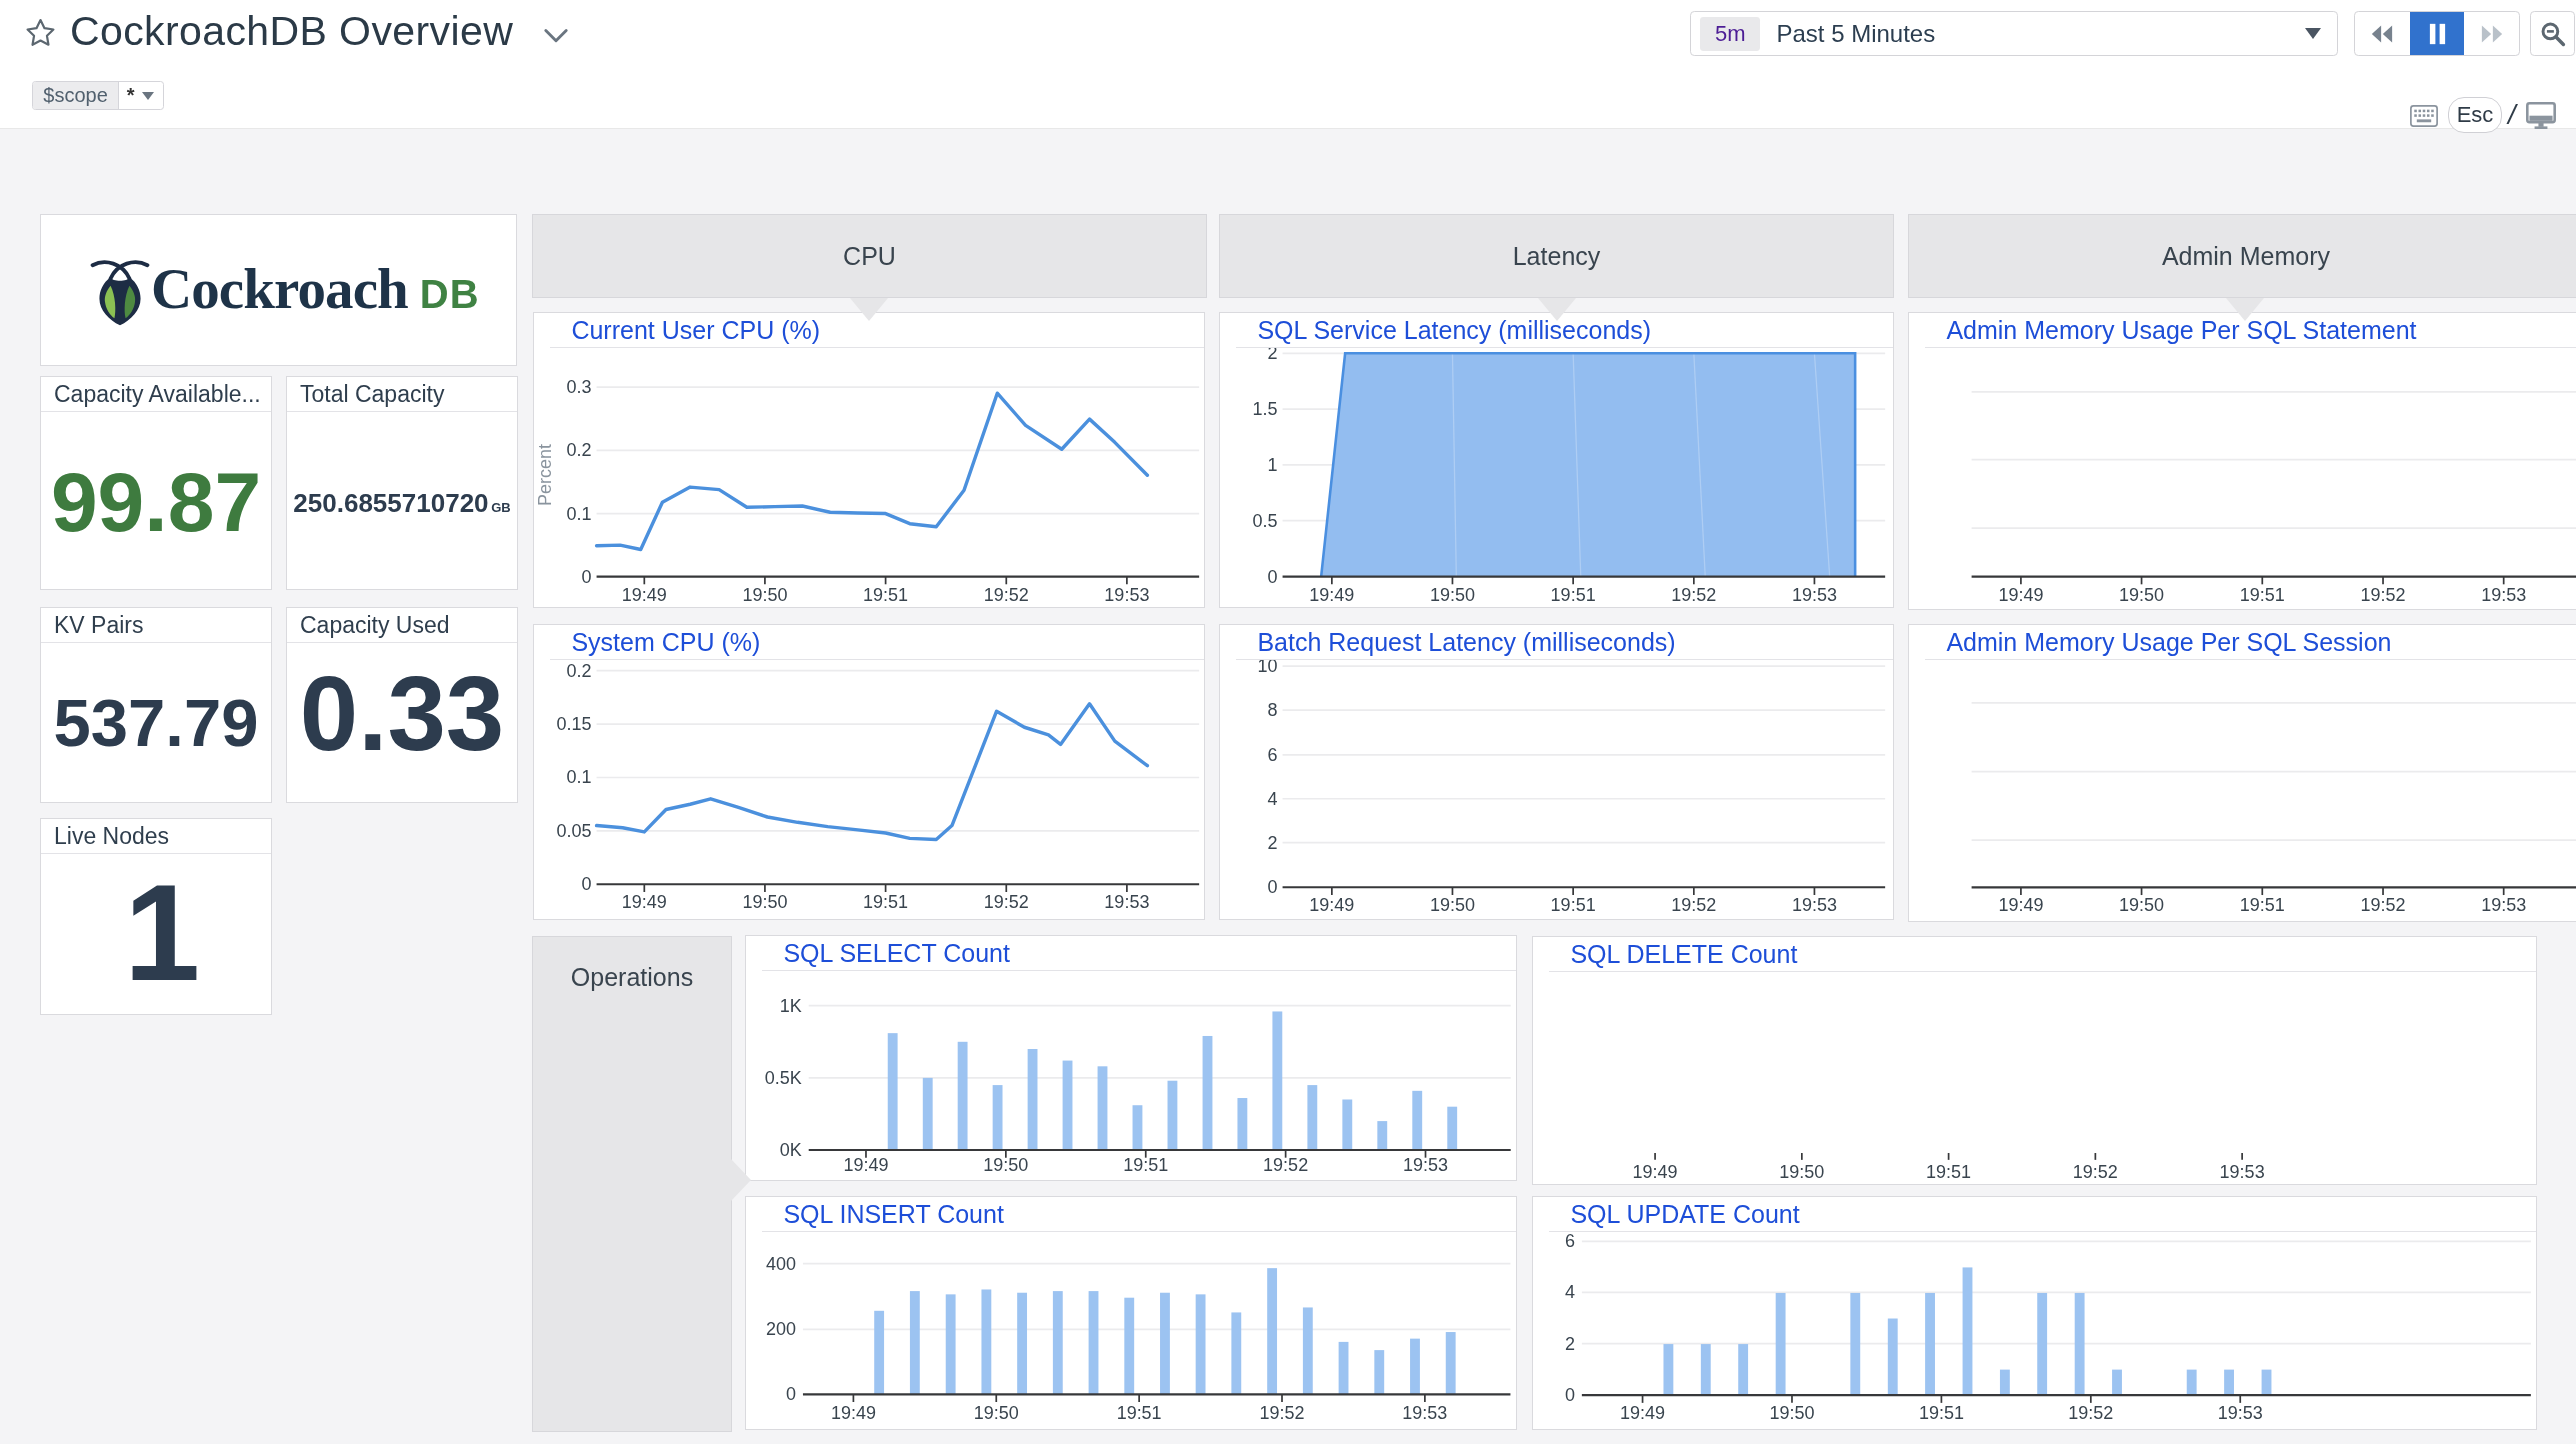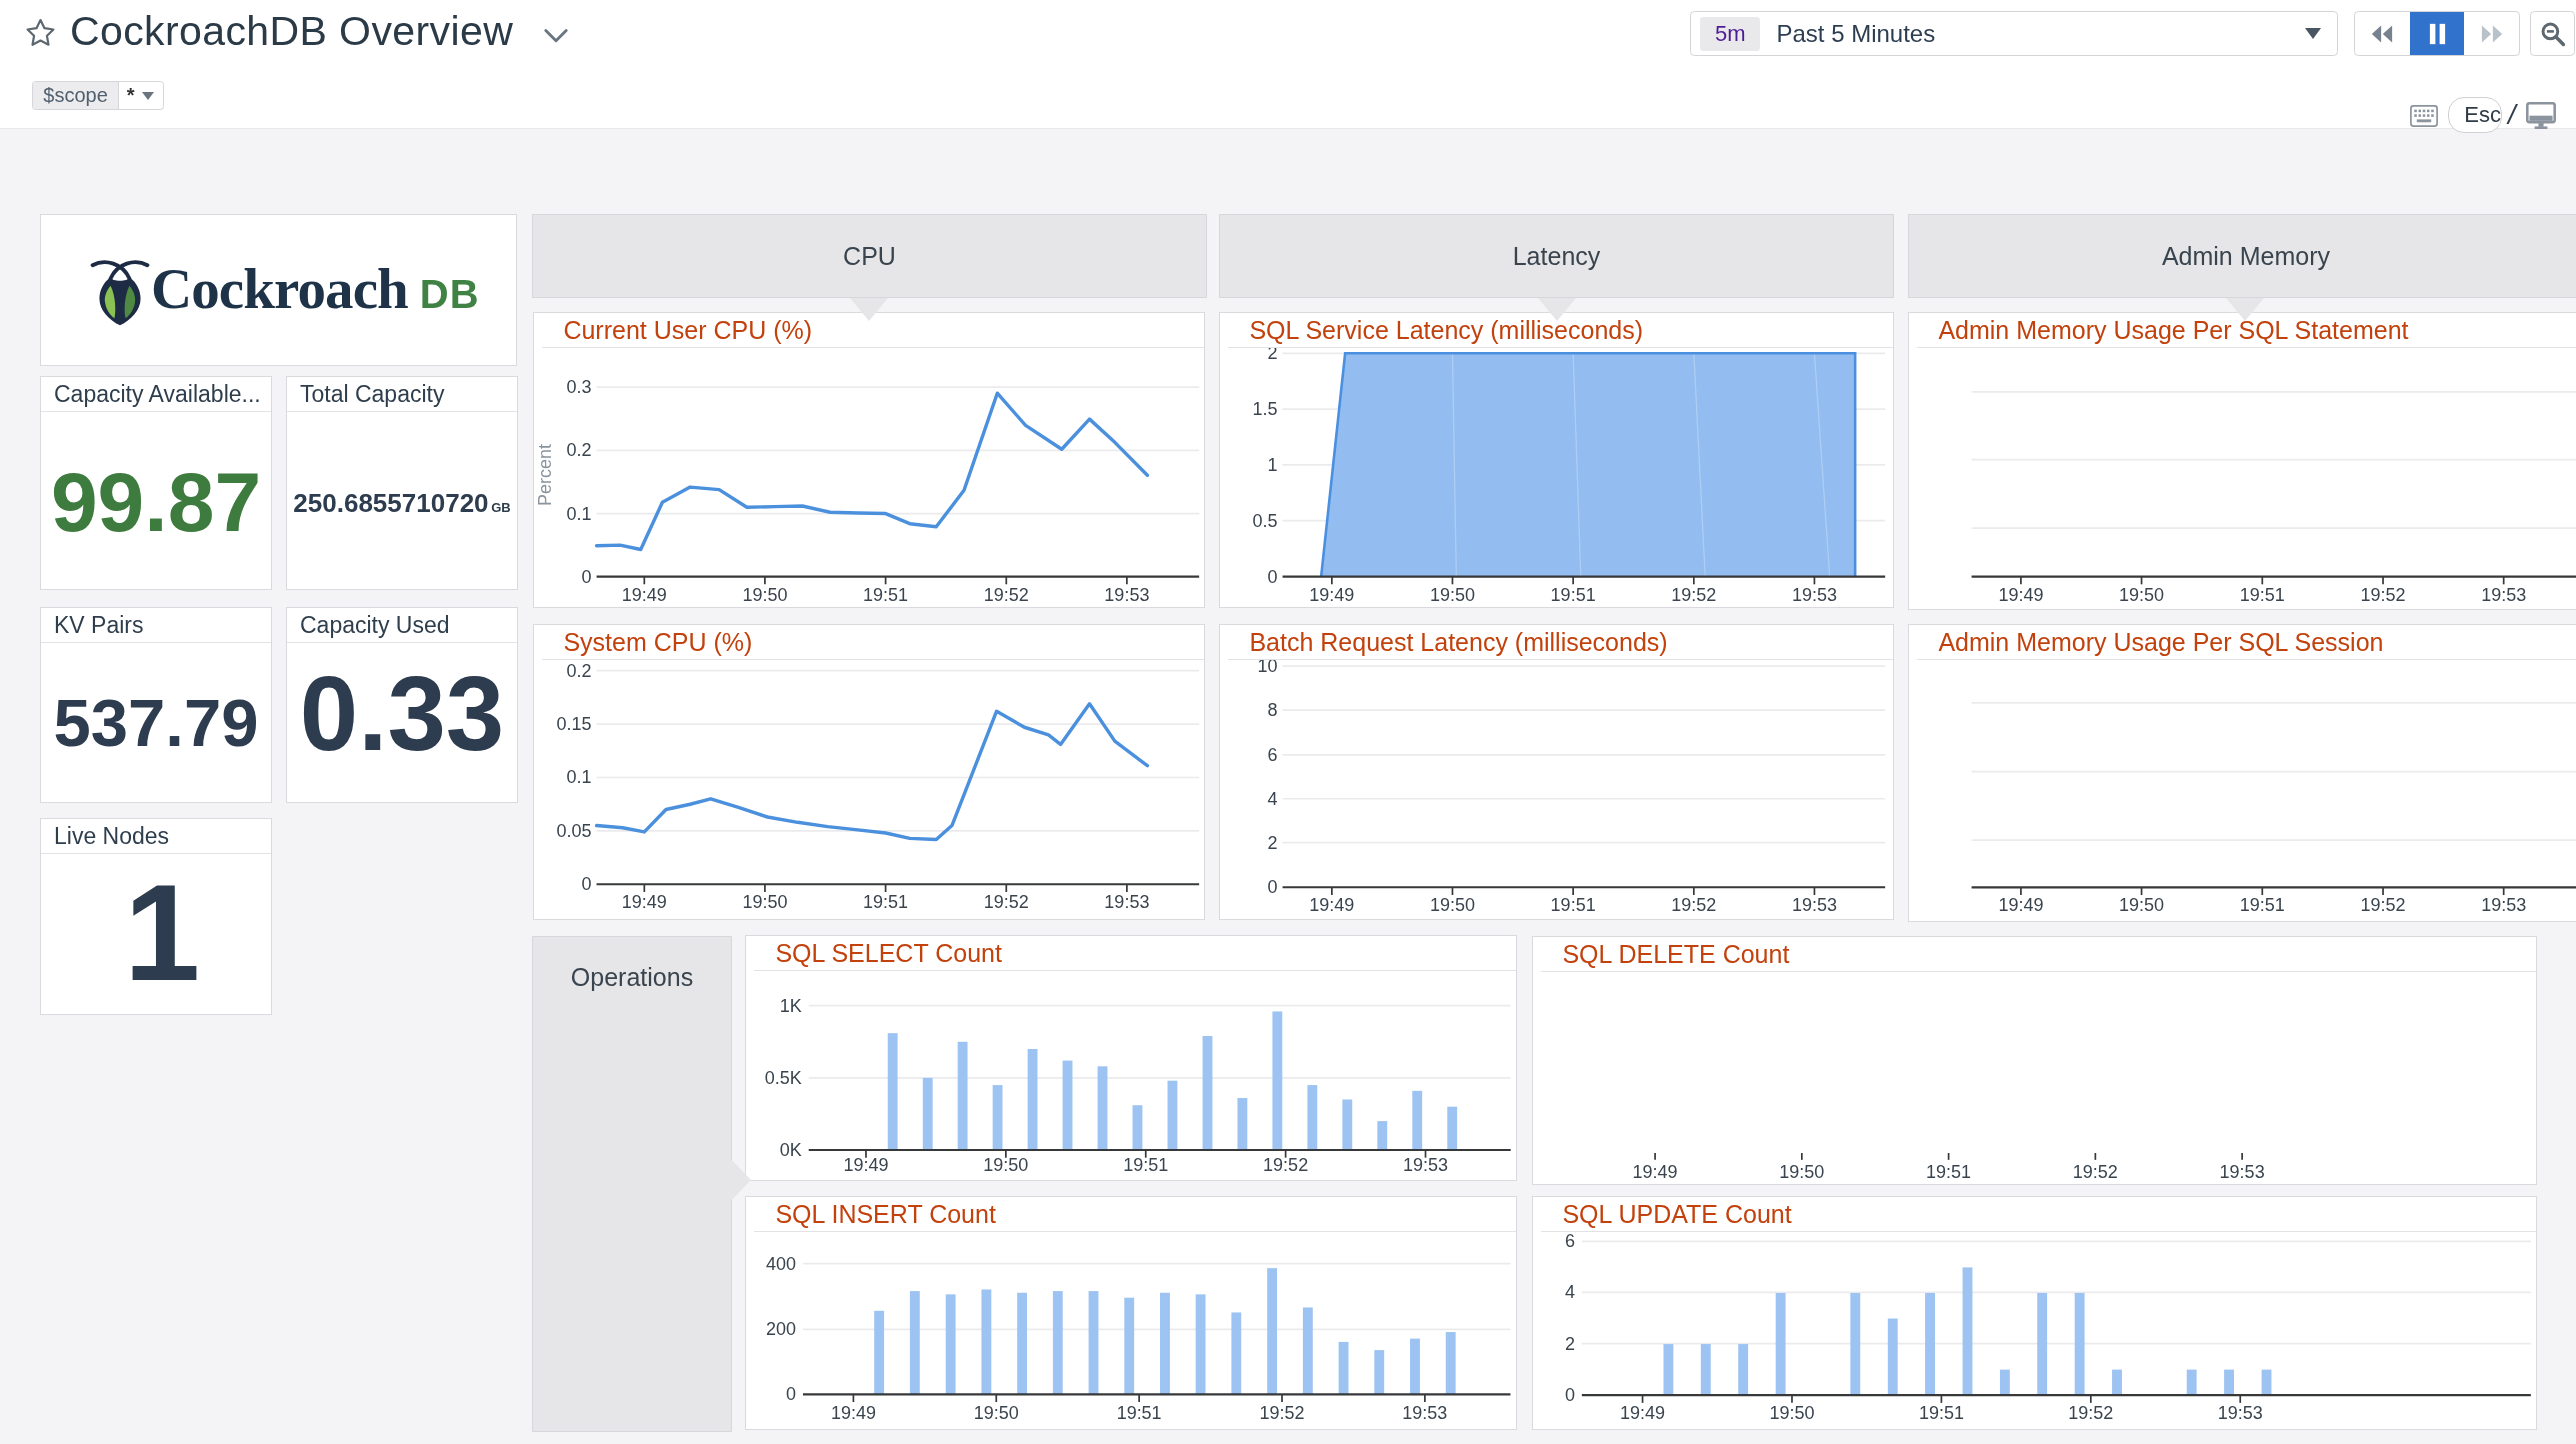--- a/index.html
+++ b/index.html
@@ -1,19 +1,19 @@
 <!DOCTYPE html>
 <html style="font-size:13.7px"><head><meta charset="utf-8"><style>
 *{margin:0;padding:0;box-sizing:border-box}
 html,body{width:2576px;height:1444px;font-family:"Liberation Sans",sans-serif;background:#f4f4f6;overflow:hidden}
 #page{position:relative;width:2576px;height:1444px}
 #topbar{position:absolute;left:0;top:0;width:2576px;height:129px;background:#fff;border-bottom:0.9px solid #e8e8e8}
 .abs{position:absolute}
 .card{position:absolute;background:#fff;border:0.9px solid #dadade}
-.ctitle{position:absolute;left:8px;top:0;right:0;height:35px;border-bottom:0.9px solid #e3e3e7;color:#c2410c;font-size:25px;line-height:34px;padding-left:21.4px;white-space:nowrap;overflow:hidden}
+.ctitle{position:absolute;left:16px;top:0;right:0;height:35px;border-bottom:0.9px solid #e3e3e7;color:#1d4ed8;font-size:25px;line-height:34px;padding-left:21.4px;white-space:nowrap;overflow:hidden}
 .ghead{position:absolute;background:#e6e6e8;border:0.9px solid #d7d7db;color:#39444e;font-size:25px;display:flex;align-items:center;justify-content:center}
 .notchd{position:absolute;width:0;height:0;border-left:19px solid transparent;border-right:19px solid transparent;border-top:23px solid #e6e6e8;z-index:5}
 .notchr{position:absolute;width:0;height:0;border-top:21.4px solid transparent;border-bottom:21.4px solid transparent;border-left:20px solid #e6e6e8;z-index:5}
 .stitle{position:absolute;left:0;top:0;right:0;height:35px;border-bottom:0.9px solid #e3e3e7;color:#2f3e4d;font-size:23px;line-height:34px;padding-left:13px;white-space:nowrap;overflow:hidden}
 .bignum{position:absolute;left:0;right:0;text-align:center;font-weight:bold;color:#2d3c4e;line-height:1}
 svg text{font-family:"Liberation Sans",sans-serif}
 </style></head>
 <body>
 <div id="page">
     <div id="topbar">
@@ -70,21 +70,21 @@
           <rect x="20" y="5.5" width="3" height="3"></rect>
           <rect x="25" y="5.5" width="3" height="3"></rect>
 <rect x="5" y="11" width="3" height="3"></rect>
           <rect x="10" y="11" width="3" height="3"></rect>
           <rect x="15" y="11" width="3" height="3"></rect>
           <rect x="20" y="11" width="3" height="3"></rect>
           <rect x="25" y="11" width="3" height="3"></rect>
 <rect x="8" y="17" width="17" height="3.4"></rect>
         </g>
       </svg>
-      <div class="abs" style="left:2448px;top:97px;width:54px;height:36px;border:0.9px solid #d0d0d5;border-radius:16px;background:#fff;text-align:right;font-size:22px;color:#2f3b47;line-height:34px">Esc</div>
+      <div class="abs" style="left:2448px;top:97px;width:54px;height:36px;border:0.9px solid #d0d0d5;border-radius:16px;background:#fff;text-align:center;font-size:22px;color:#2f3b47;line-height:34px">Esc</div>
       <div class="abs" style="left:2508px;top:99px;font-size:27.4px;color:#2f3b47;font-style:italic">/</div>
       <svg class="abs" style="left:2526px;top:102px" width="30" height="27.4" viewBox="0 0 35 32">
 <rect x="1.5" y="1.5" width="32" height="22" rx="2.5" fill="none" stroke="#8b949e" stroke-width="3"></rect>
 <rect x="4" y="16" width="27" height="6" fill="#8b949e"></rect>
 <rect x="14.5" y="24" width="6" height="5" fill="#8b949e"></rect>
         <rect x="10" y="28.5" width="15" height="3.2" fill="#8b949e"></rect>
       </svg>
     </div>
     <div class="ghead" style="left:532px;top:214px;width:675px;height:84px">CPU</div>
     <div class="ghead" style="left:1219px;top:214px;width:675px;height:84px">Latency</div>

